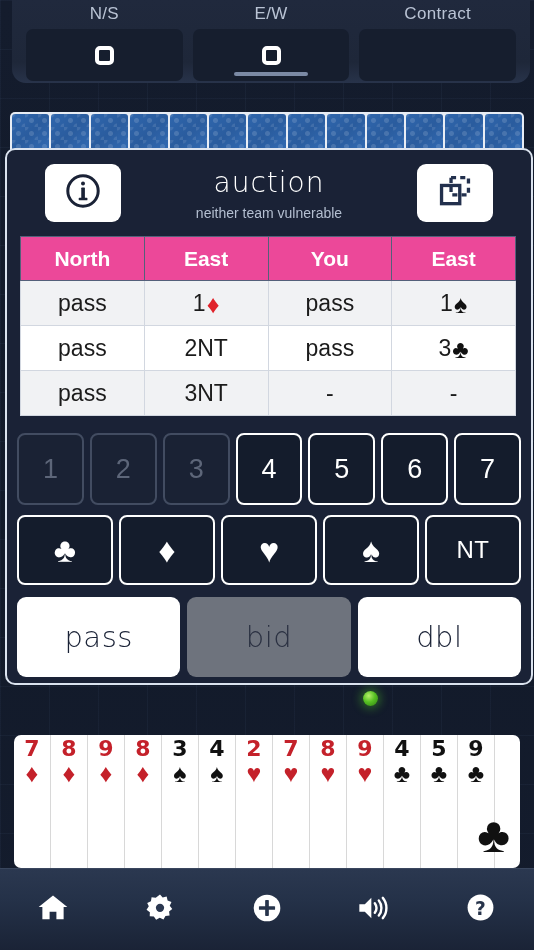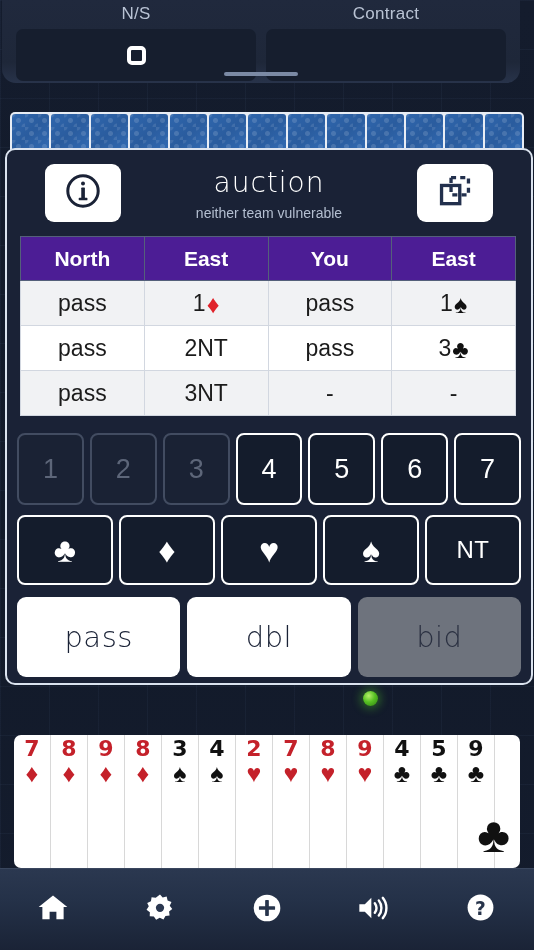--- a/index.html
+++ b/index.html
@@ -15,21 +15,21 @@
     position: relative;
     width: 534px; height: 950px;
     background:
       repeating-linear-gradient(to right, rgba(120,150,200,0.055) 0 1px, transparent 1px 49px),
       repeating-linear-gradient(to bottom, rgba(120,150,200,0.055) 0 1px, transparent 1px 49px),
       linear-gradient(to bottom, #141c2d 0%, #121a2a 60%, #141c2d 100%);
   }
 
   
   .score-panel {
-    position: absolute; left: 2px; top: 0; width: 518px; height: 83px;
+    position: absolute; left: 12px; top: 0; width: 518px; height: 83px;
     background: linear-gradient(to bottom, #20293d 0%, #1e2739 75%, #28334a 100%);
     border-radius: 0 0 14px 14px;
   }
   .score-cols {
     display: flex; gap: 10px; padding: 2px 14px 0 14px;
   }
   .score-col { flex: 1; display: flex; flex-direction: column; align-items: center; }
   .score-label {
     font-size: 17px; color: #b9c3d4; letter-spacing: .3px;
     height: 24px; line-height: 24px;
@@ -95,21 +95,21 @@
     font-size: 14px; color: #b4bfd1; margin-top: 6px;
   }
 
   
   .auction-table {
     position: absolute; left: 13px; top: 86px; width: 496px;
     border-collapse: collapse; table-layout: fixed;
     border: 1px solid #dbe3ef;
   }
   .auction-table th {
-    background: #4c1d95; color: #ffffff;
+    background: #ec4899; color: #ffffff;
     font-size: 21px; font-weight: bold;
     height: 44px; border: 1px solid #54607a;
   }
   .auction-table td {
     height: 45px; text-align: center;
     font-size: 23px; color: #1b1b1b;
     border: 1px solid #d2d7e0;
     background: #ffffff;
   }
   .auction-table tr.alt td { background: #f1f2f4; }
@@ -207,20 +207,26 @@
 </style>
 </head>
 <body>
 
 <div id="app">
 
   <div class="score-panel">
     <div class="score-cols" id="score-cols">
         <div class="score-col">
           <div class="score-label">N/S</div>
+          <div class="score-box">
+            <div class="zero-glyph"></div>
+          </div>
+        </div>
+        <div class="score-col">
+          <div class="score-label">E/W</div>
           <div class="score-box">
             <div class="zero-glyph"></div>
           </div>
         </div>
         <div class="score-col">
           <div class="score-label">Contract</div>
           <div class="score-box"></div>
         </div>
       </div>
     <div class="panel-handle"></div>
@@ -352,22 +358,22 @@
         <div class="suit-btn">
           <span class="glyph">♠</span>
         </div>
         <div class="suit-btn">
           <span class="nt">NT</span>
         </div>
       </div>
 
     <div class="action-row" id="action-row">
         <div class="action-btn">pass</div>
+        <div class="action-btn disabled">bid</div>
         <div class="action-btn">dbl</div>
-        <div class="action-btn disabled">bid</div>
       </div>
   </div>
 
   <div class="status-dot"></div>
 
   <div class="hand" id="hand">
       <div class="hand-card">
         <div class="rank" style="color: rgb(196, 33, 42);">7</div>
         <div class="pip" style="color: rgb(196, 33, 42);">♦</div>
       </div>

